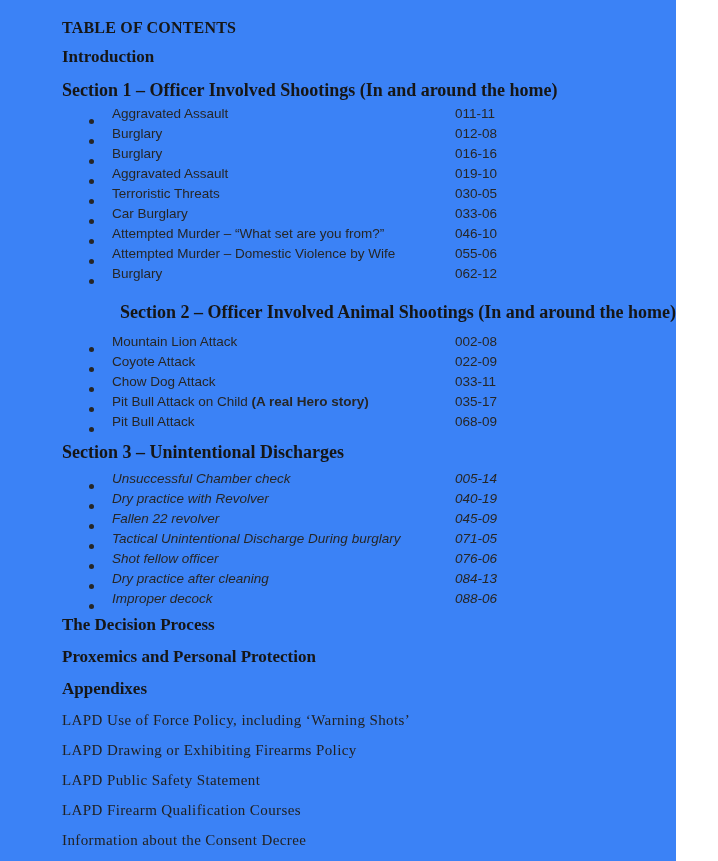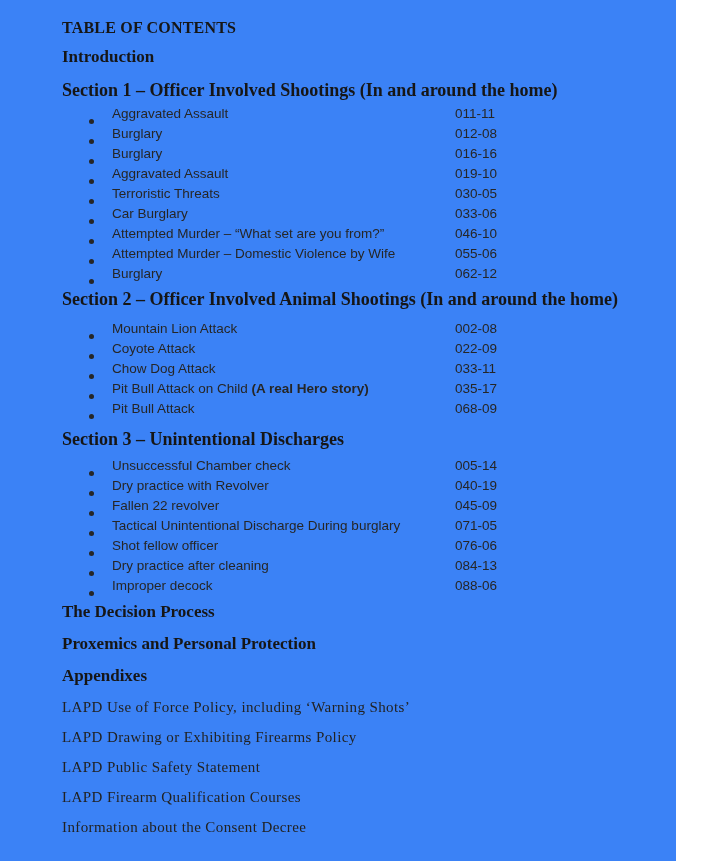--- a/index.html
+++ b/index.html
@@ -35,33 +35,33 @@
     margin: 0;
     white-space: nowrap;
     color: #161616;
   }
   .intro-heading   { margin-top: 9px; }
   .section-heading {
     font-size: 18px;
     line-height: 21px;
   }
   .sec1-heading { margin-top: 13px; }
-  .sec2-heading { margin-top: 5px; }
+  .sec2-heading { margin-top: 18px; text-align: right; }
   .sec3-heading { margin-top: 10px; }
   .toc-list {
     margin: 0;
     padding: 0;
     list-style: none;
     font-family: "Liberation Sans", "DejaVu Sans", sans-serif;
     font-size: 13.5px;
     color: #262626;
   }
   .list-1 { margin-top: 3px; }
   .list-2 { margin-top: 9px; }
-  .list-3 { margin-top: 6px; }
+  .list-3 { margin-top: 6px; font-style: italic; }
   .toc-item {
     display: flex;
     align-items: flex-end;
     height: 20px;
     line-height: 20px;
     white-space: nowrap;
   }
   .bullet-cell {
     box-sizing: border-box;
     width: 50px;

